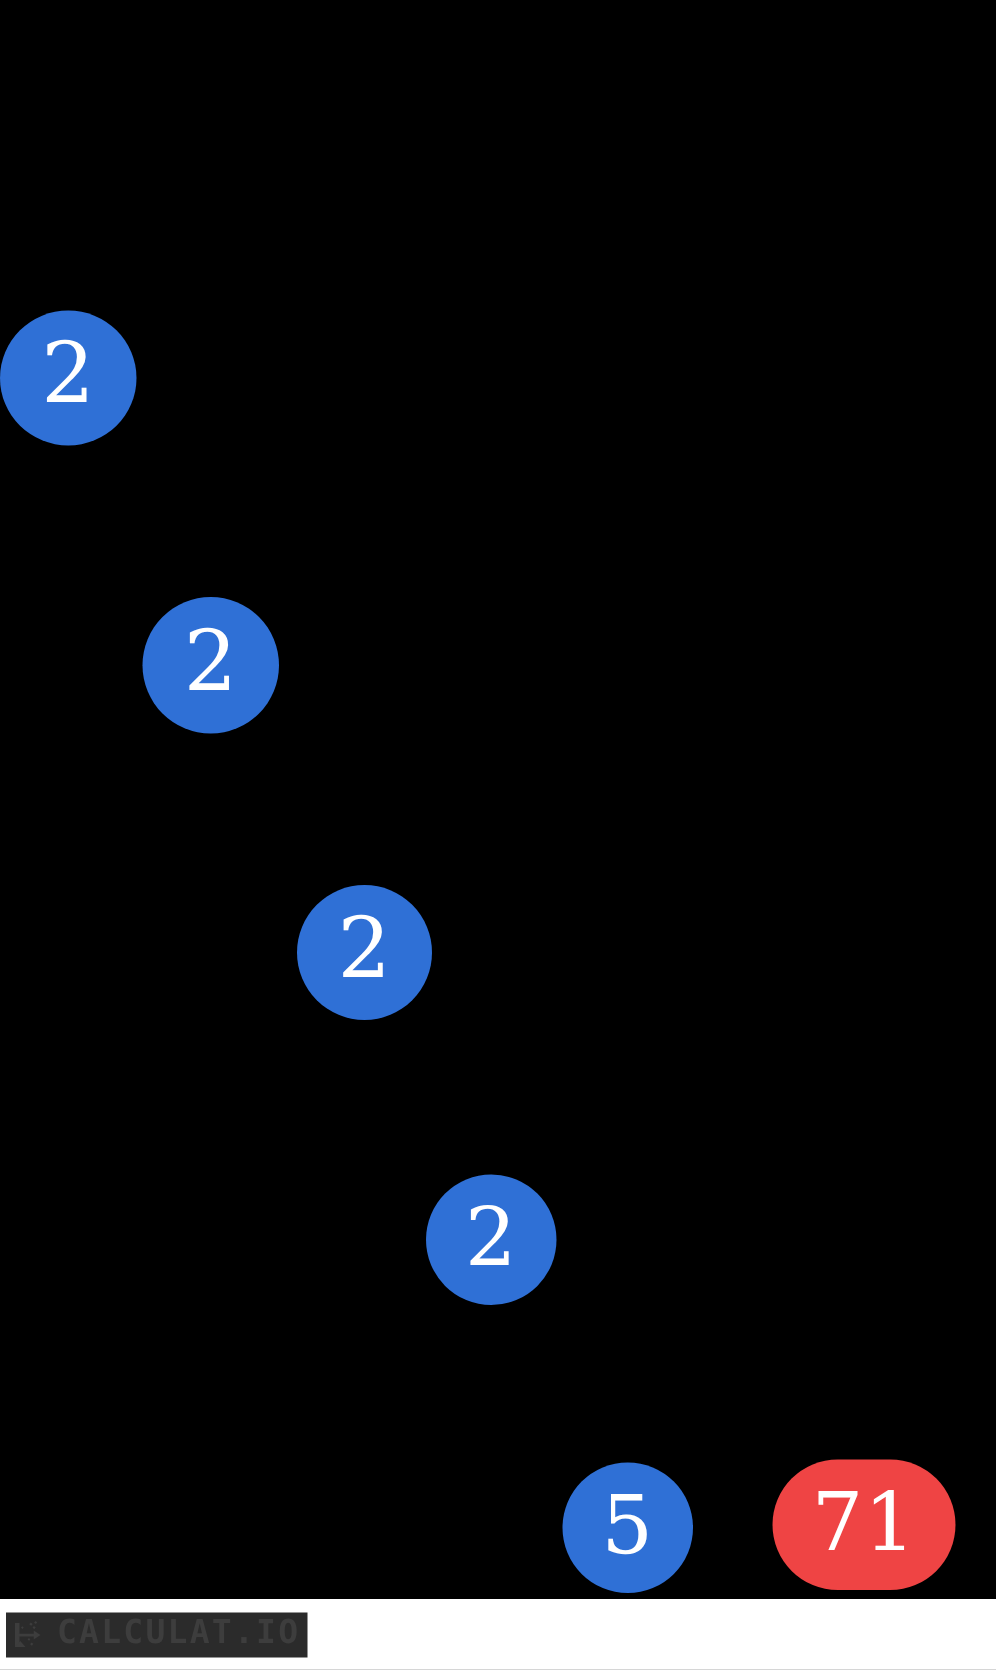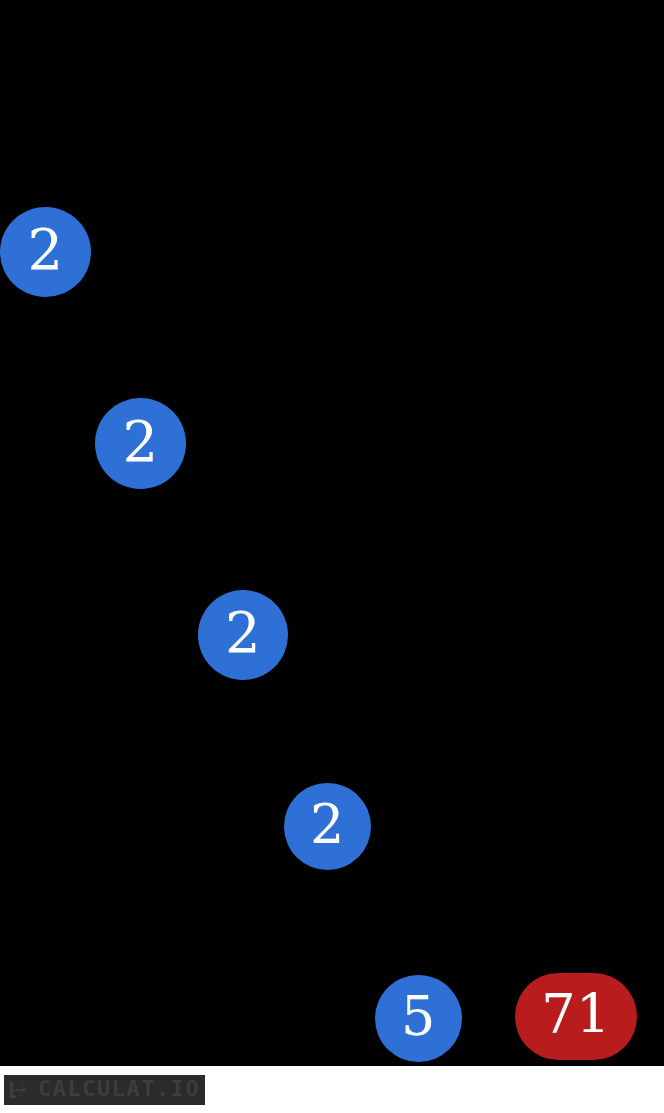--- a/index.html
+++ b/index.html
@@ -107,21 +107,21 @@
       </div>
       <div class="node circle" style="left: 198px; top: 590px; width: 90px; height: 90px; background: rgb(47, 112, 214); color: rgb(255, 255, 255); font-size: 56px;">
         <span class="node-label">2</span>
       </div>
       <div class="node circle" style="left: 284px; top: 783px; width: 87px; height: 87px; background: rgb(47, 112, 214); color: rgb(255, 255, 255); font-size: 54px;">
         <span class="node-label">2</span>
       </div>
       <div class="node circle" style="left: 375px; top: 975px; width: 87px; height: 87px; background: rgb(47, 112, 214); color: rgb(255, 255, 255); font-size: 54px;">
         <span class="node-label">5</span>
       </div>
-      <div class="node pill" style="left: 515px; top: 973px; width: 122px; height: 87px; background: #b91c1c; color: rgb(255, 255, 255); font-size: 54px;">
+      <div class="node pill" style="left: 515px; top: 973px; width: 122px; height: 87px; background: #ef4444; color: rgb(255, 255, 255); font-size: 54px;">
         <span class="node-label">71</span>
       </div>
     </div>
 
   <div id="watermark-strip">
     <div id="watermark-badge">
       <svg id="watermark-logo" viewBox="0 0 26 22" aria-hidden="true">
         <g fill="#3d3d3d">
           <path d="M3 3 h3 v16 h-3 z"></path>
           <path d="M3 19 h7 l-3.5 -4 z"></path>

